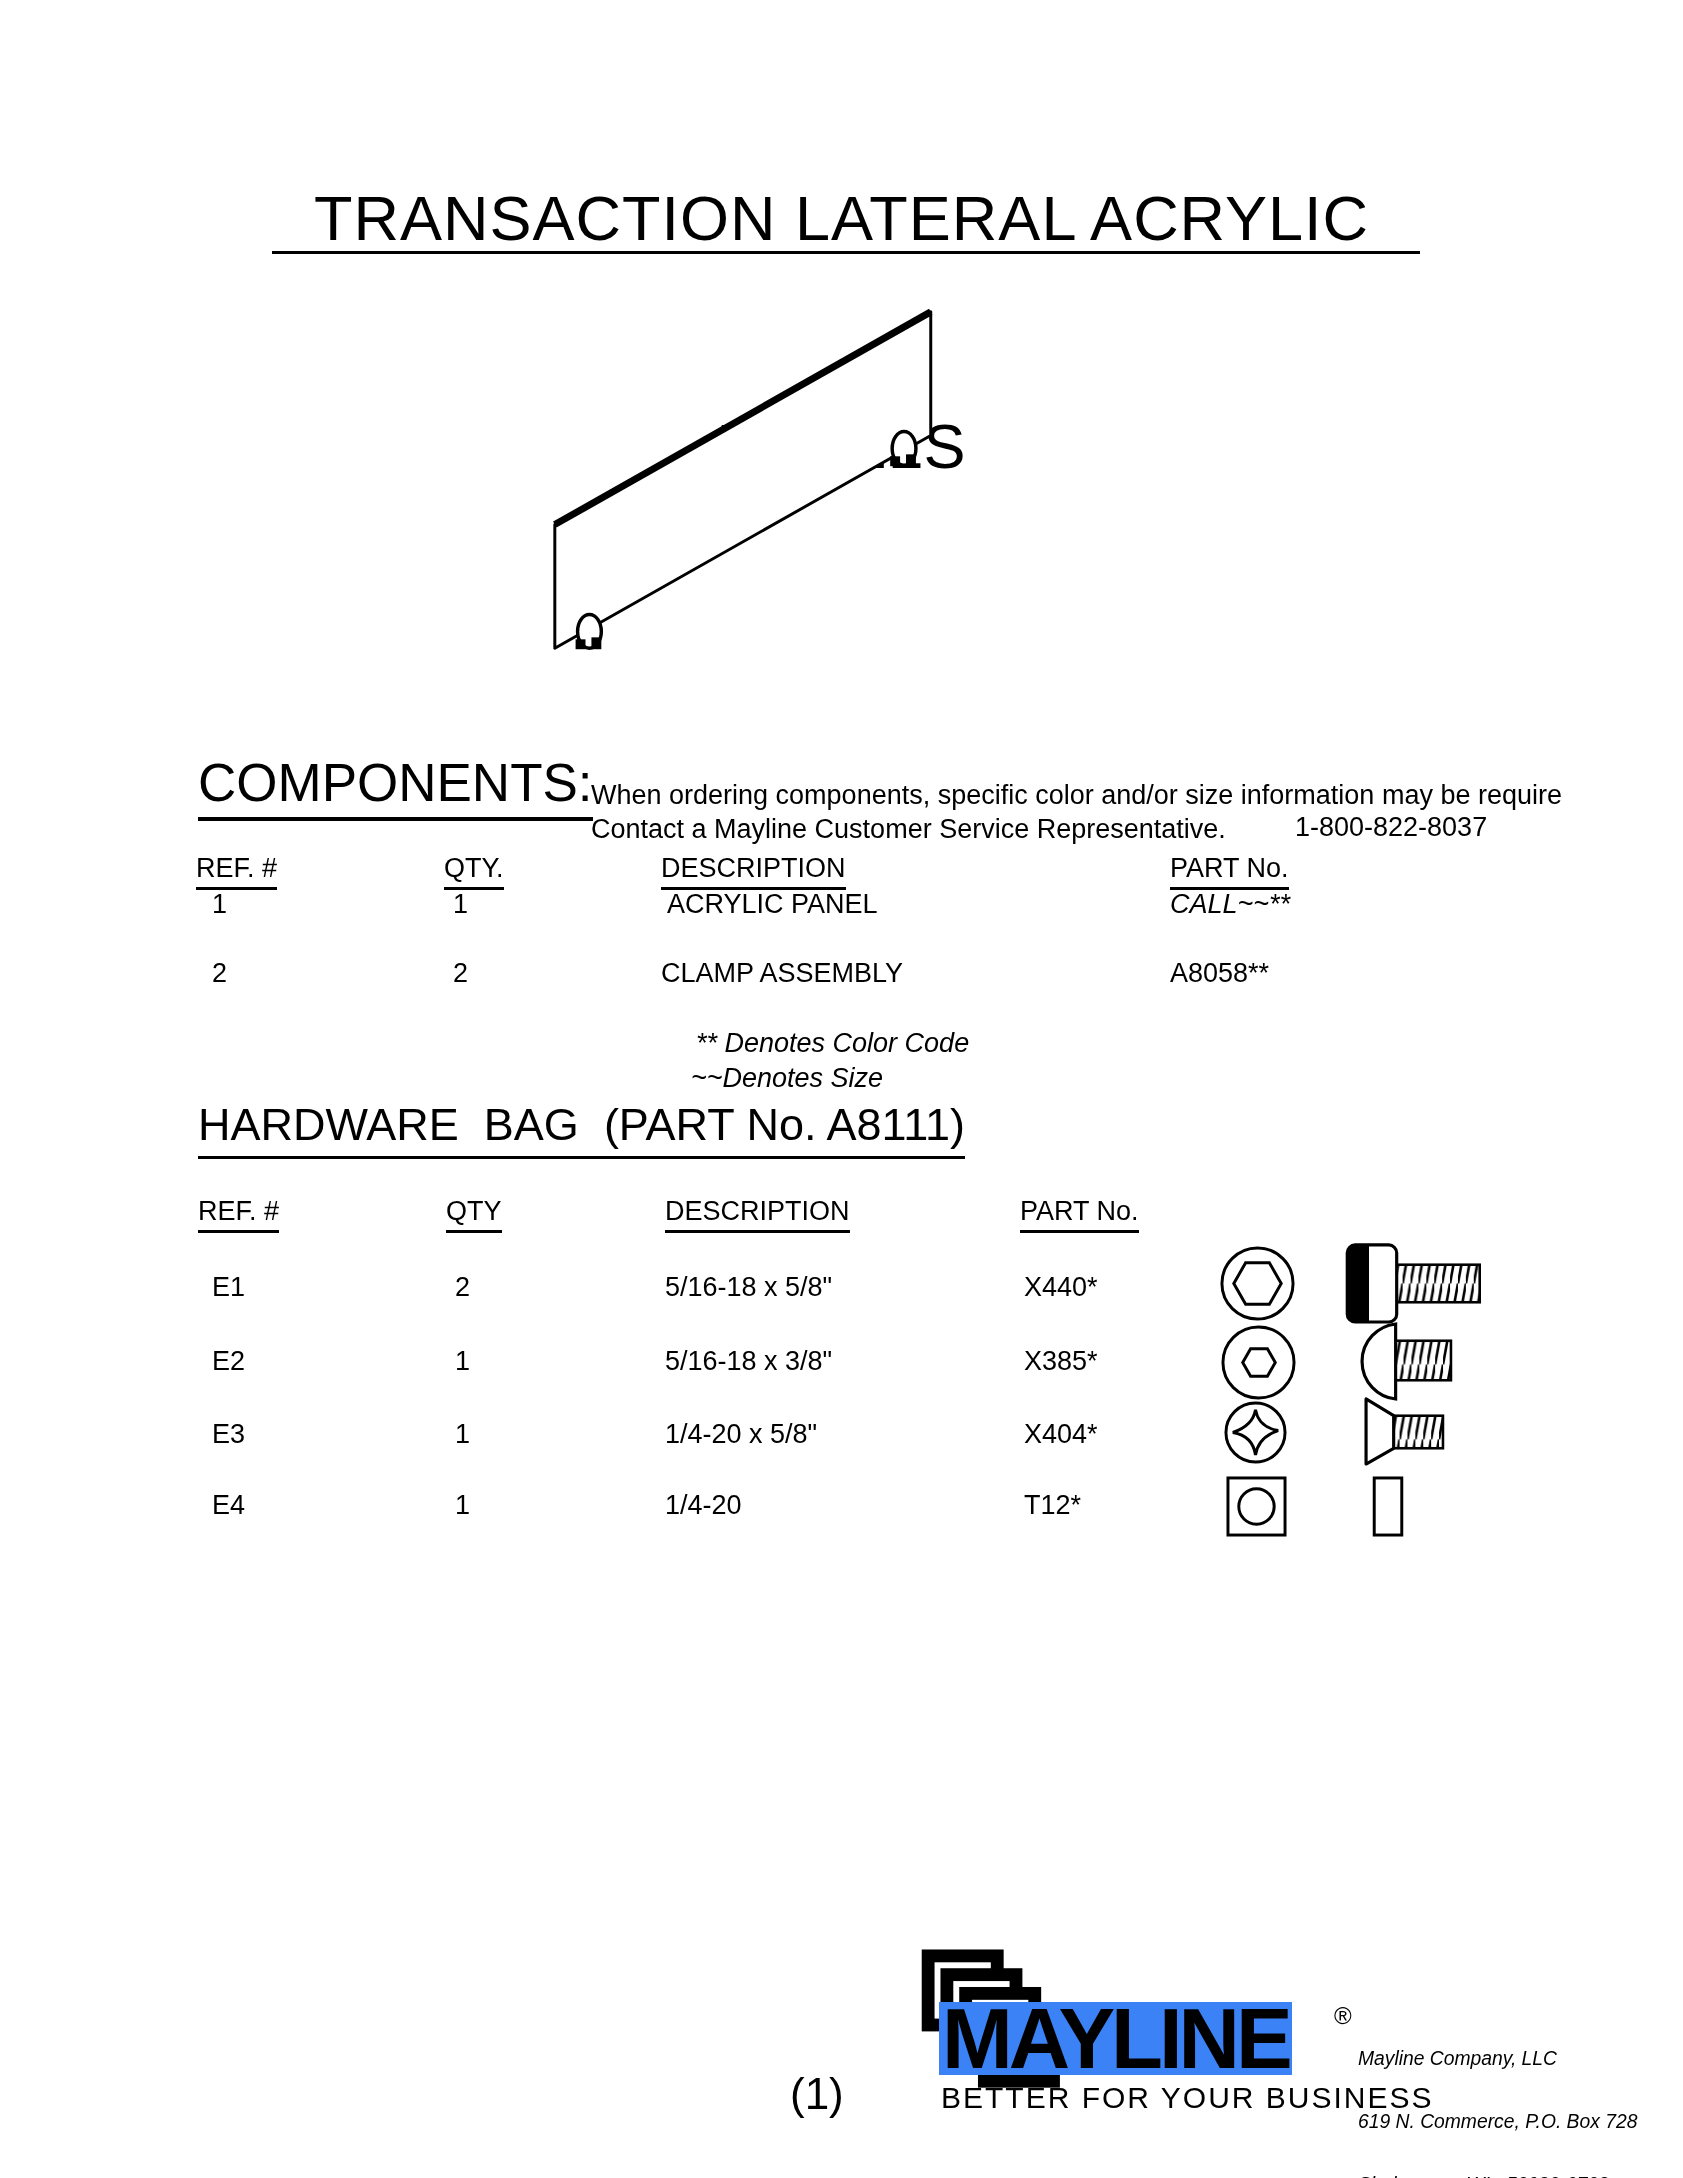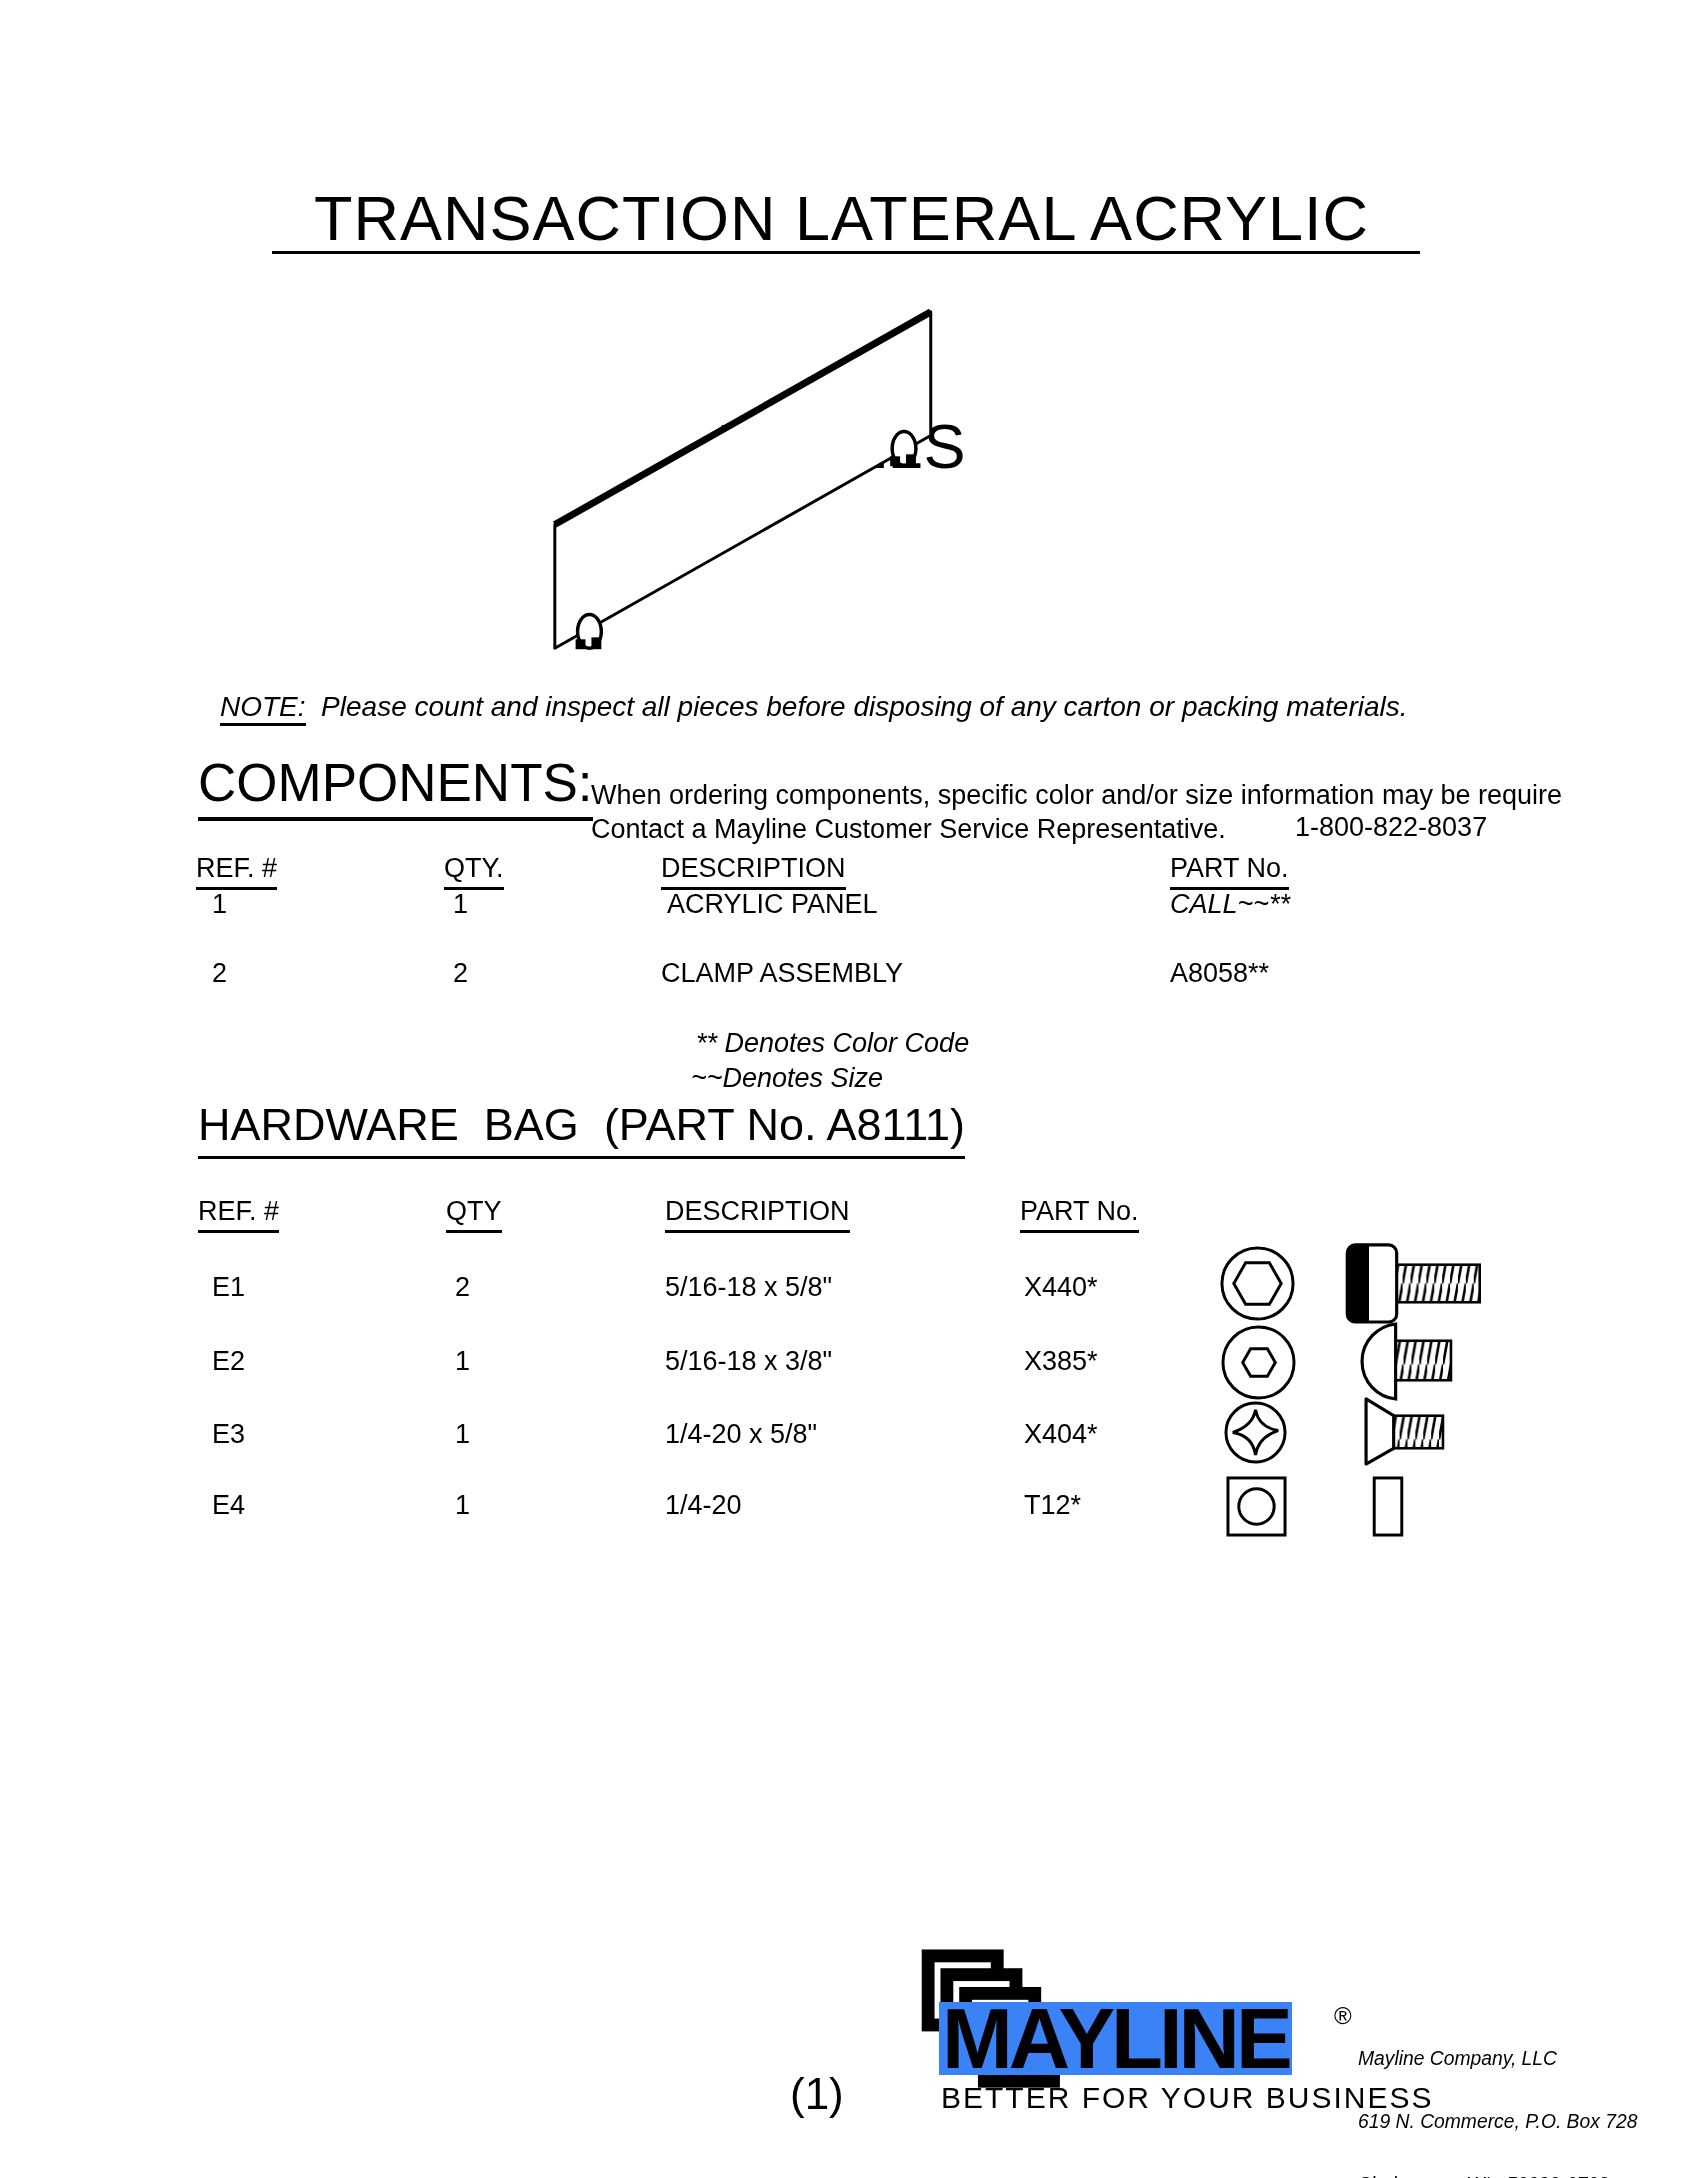--- a/index.html
+++ b/index.html
@@ -64,22 +64,20 @@
   </div>
   <div class="abs title-rule"></div>
 
   <svg class="abs" style="left:446px;top:277px" width="554" height="416" viewBox="0 0 560 420">
     <polygon points="110,250 490,35 490,160 110,375" fill="#fff" stroke="#000" stroke-width="3" stroke-linejoin="round"></polygon>
     <line x1="110" y1="250" x2="490" y2="35" stroke="#000" stroke-width="7"></line>
     <use href="#clamp-shape" transform="translate(145,358)"></use>
     <use href="#clamp-shape" transform="translate(463,173)"></use>
   </svg>
 
-  <div class="abs note-line"><span class="note-label">NOTE:</span><span style="white-space:pre;">  Please count and inspect all pieces before disposing of any carton or packing materials.</span>
-  </div>
 
   <div class="abs h-components">COMPONENTS:</div>
   <div class="abs ordering">
     <div>When ordering components, specific color and/or size information may be require</div>
     <div>Contact a Mayline Customer Service Representative.</div>
   </div>
   <div class="abs phone">1-800-822-8037</div>
 
   <div class="abs row" style="top:853px">
     <span class="cell c1"><span class="u">REF. #</span></span>

